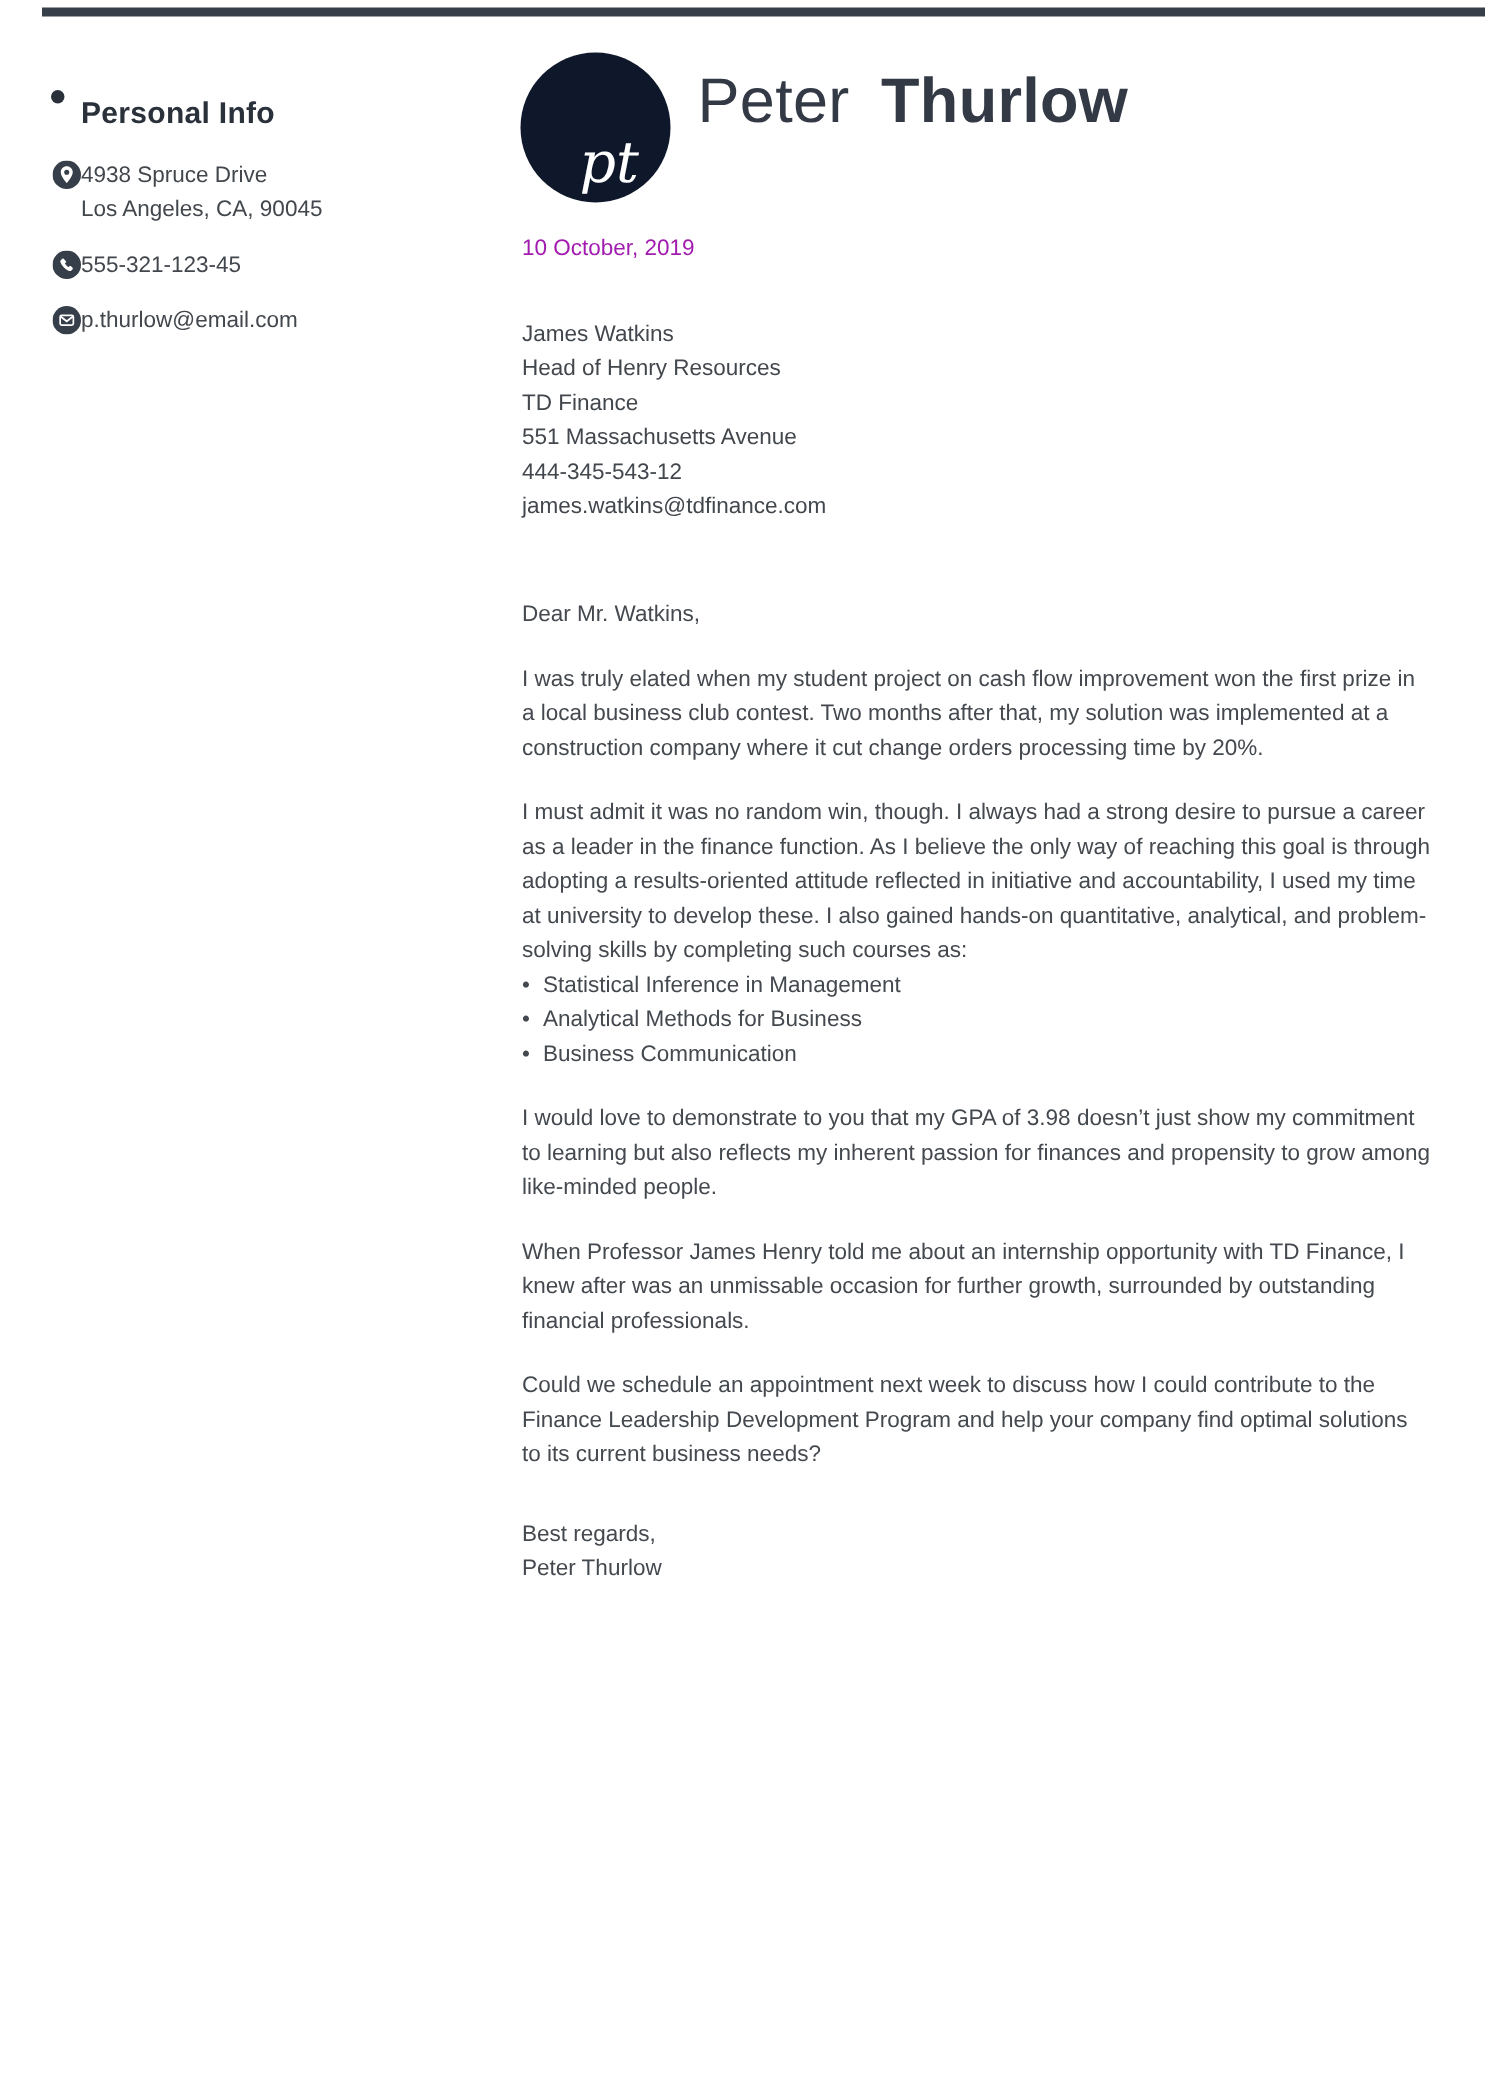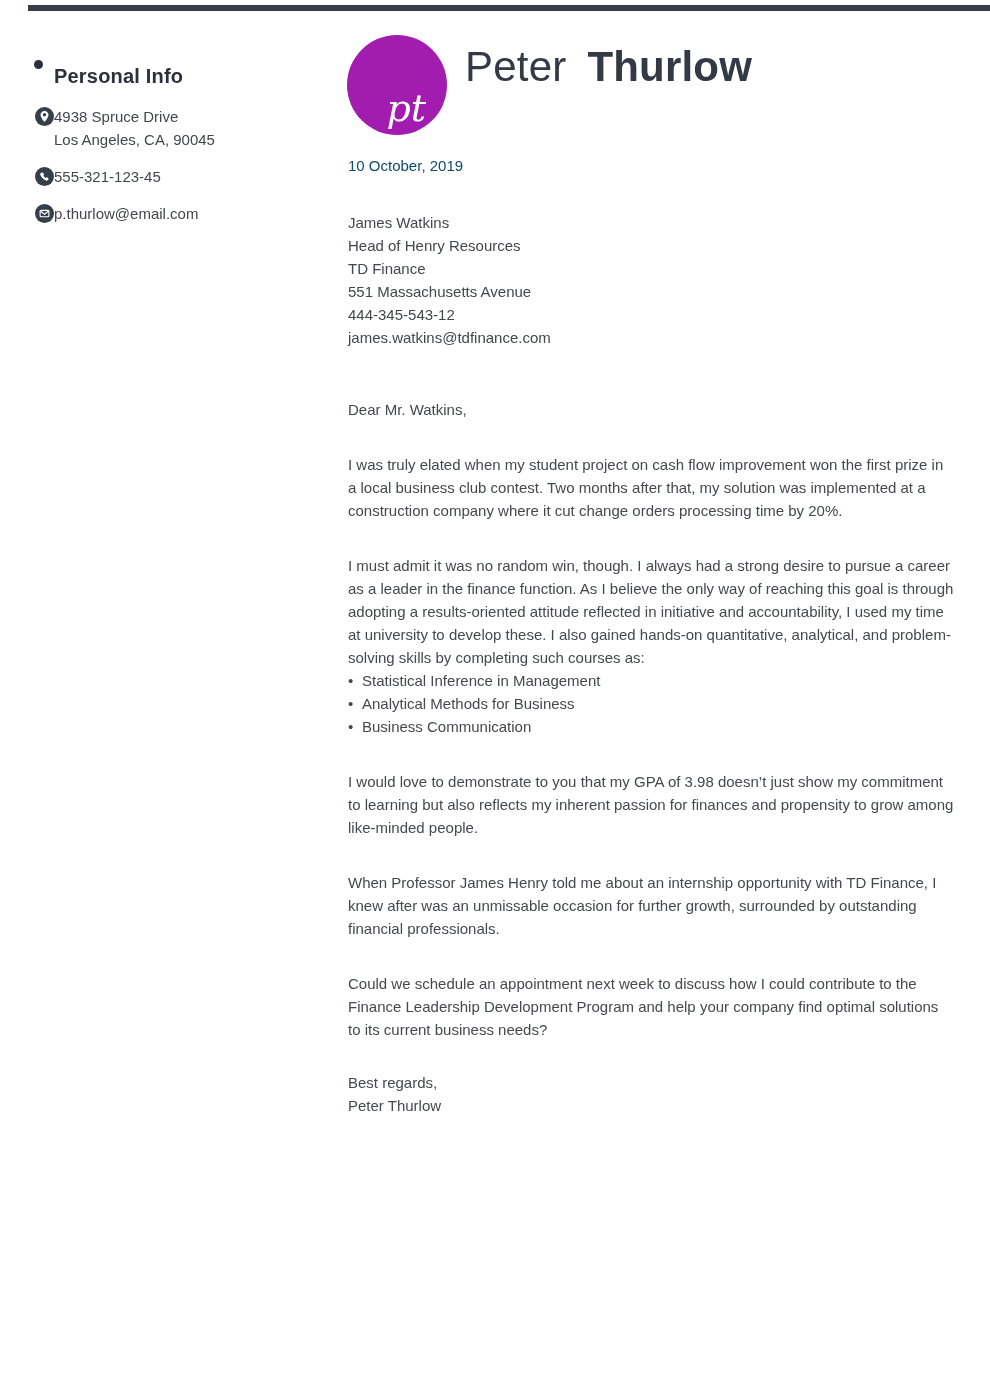--- a/index.html
+++ b/index.html
@@ -32,44 +32,44 @@
   .contact-icon { flex: 0 0 19px; width: 19px; height: 19px; margin: 2px 0 0 7px; }
   .contact-text { margin-left: 0; font-size: 15px; line-height: 23px; color: #42474d; }
 
   
   .main { position: absolute; left: 348px; top: 35px; width: 606px; }
 
   .header { position: relative; height: 100px; }
   .avatar {
     position: absolute; left: -1px; top: 0;
     width: 100px; height: 100px; border-radius: 50%;
-    background: #a21caf;
+    background: #0f172a;
   }
   .avatar-initials {
     position: absolute; right: 21px; bottom: 8px;
     font-family: "DejaVu Serif", serif; font-style: italic;
     font-size: 38px; color: #ffffff; line-height: 1;
   }
   .name {
     position: absolute; left: 117px; top: 8px;
     font-size: 42px; line-height: 1.15; font-weight: 400; color: #333a45;
     letter-spacing: 0.2px; white-space: nowrap;
   }
   .name .first { font-weight: 400; margin-right: 21px; }
   .name .last { font-weight: 700; }
 
-  .date { margin-top: 19px; font-size: 15px; line-height: 23px; color: #0c4a6e; }
+  .date { margin-top: 19px; font-size: 15px; line-height: 23px; color: #a21caf; }
 
   .recipient { margin-top: 34px; font-size: 15px; line-height: 23px; color: #42474d; }
 
   .body-text p, .salutation {
     font-size: 15px; line-height: 23px; color: #44494f;
   }
   .salutation { margin-top: 49px; }
-  .body-text p { margin-top: 32px; }
+  .body-text p { margin-top: 20px; }
   .body-text p.before-list { margin-bottom: 0; }
 
   ul.course-list { list-style: none; font-size: 15px; line-height: 23px; color: #44494f; }
   ul.course-list li { display: flex; }
   .bullet-marker { width: 14px; flex: 0 0 auto; text-align: left; }
 
   .closing-block { margin-top: 30px; font-size: 15px; line-height: 23px; color: #44494f; }
 </style>
 </head>
 <body>

